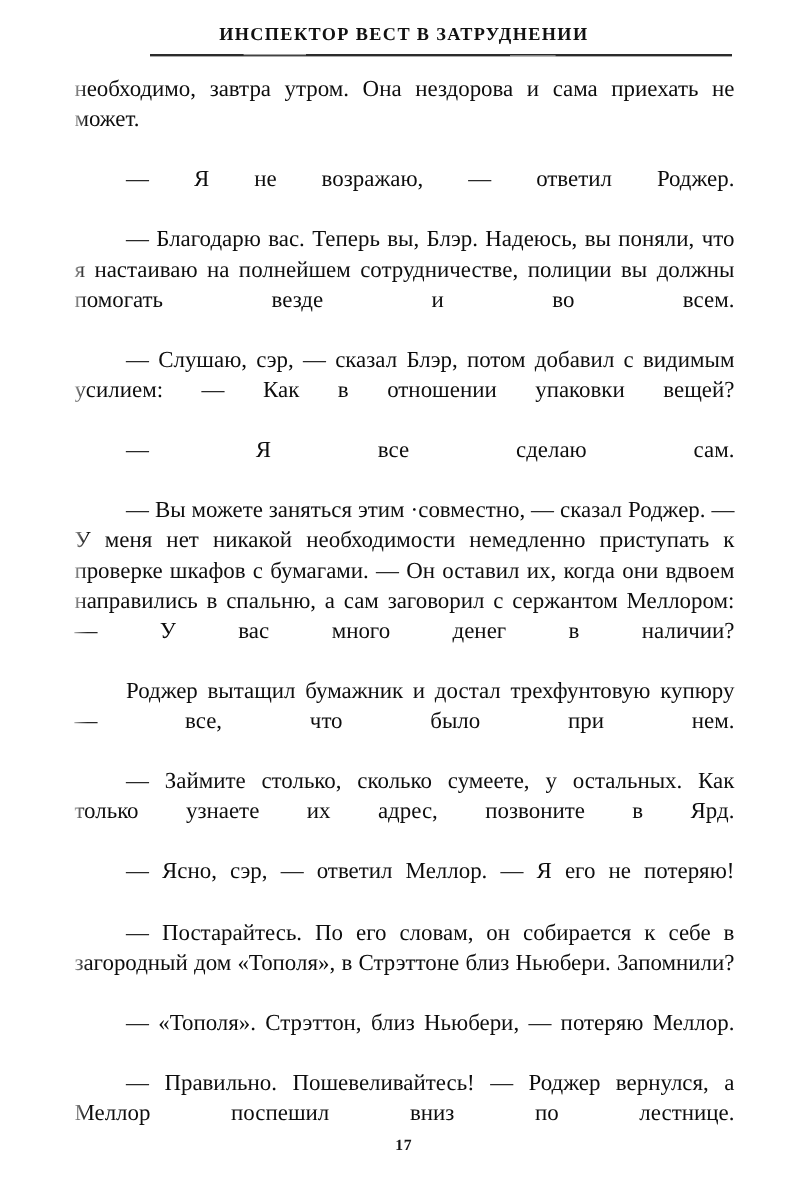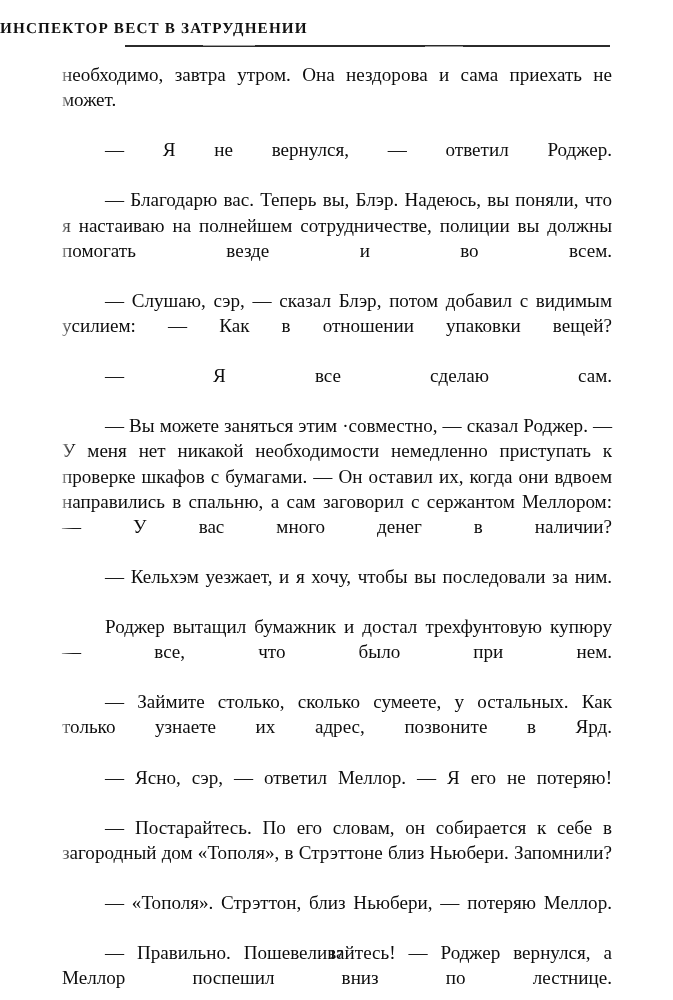--- a/index.html
+++ b/index.html
@@ -22,20 +22,21 @@
     background: #ffffff;
     overflow: hidden;
   }
 
   
   .header-area {
     position: absolute;
     left: 0;
     top: 20px;
     width: 673px;
+    text-align: center;
   }
   .running-head {
     font-family: "Liberation Serif", "DejaVu Serif", serif;
     font-size: 15.2px;
     font-weight: 700;
     letter-spacing: 1.15px;
     color: #111111;
     white-space: nowrap;
     text-rendering: geometricPrecision;
   }
@@ -140,26 +141,25 @@
 
 <div class="page">
 
   <div class="header-area">
     <div class="running-head">ИНСПЕКТОР ВЕСТ В ЗАТРУДНЕНИИ</div>
   </div>
   <div class="head-rule"></div>
 
   <div class="textblock">
       <p class="para">необходимо, завтра утром. Она нездорова и сама приехать не может.</p>
-      <p class="para indent">— Я не вернулся, — ответил Роджер.</p>
+      <p class="para indent">— Я не возражаю, — ответил Роджер.</p>
       <p class="para indent">— Благодарю вас. Теперь вы, Блэр. Надеюсь, вы поняли, что я настаиваю на полнейшем сотрудничестве, полиции вы должны помогать везде и во всем.</p>
       <p class="para indent">— Слушаю, сэр, — сказал Блэр, потом добавил с видимым усилием: — Как в отношении упаковки вещей?</p>
       <p class="para indent">— Я все сделаю сам.</p>
       <p class="para indent">— Вы можете заняться этим ·совместно, — сказал Роджер. — У меня нет никакой необходимости немедленно приступать к проверке шкафов с бумагами. — Он оставил их, когда они вдвоем направились в спальню, а сам заговорил с сержантом Меллором: — У вас много денег в наличии?</p>
-      <p class="para indent">— Кельхэм уезжает, и я хочу, чтобы вы последовали за ним.</p>
       <p class="para indent">Роджер вытащил бумажник и достал трехфунтовую купюру — все, что было при нем.</p>
       <p class="para indent">— Займите столько, сколько сумеете, у остальных. Как только узнаете их адрес, позвоните в Ярд.</p>
       <p class="para indent">— Ясно, сэр, — ответил Меллор. — Я его не потеряю!</p>
       <p class="para indent">— Постарайтесь. По его словам, он собирается к себе в загородный дом «Тополя», в Стрэттоне близ Ньюбери. Запомнили?</p>
       <p class="para indent">— «Тополя». Стрэттон, близ Ньюбери, — потеряю Меллор.</p>
       <p class="para indent">— Правильно. Пошевеливайтесь! — Роджер вернулся, а Меллор поспешил вниз по лестнице.</p>
     </div>
 
   <div class="gutter-fade"></div>
 

